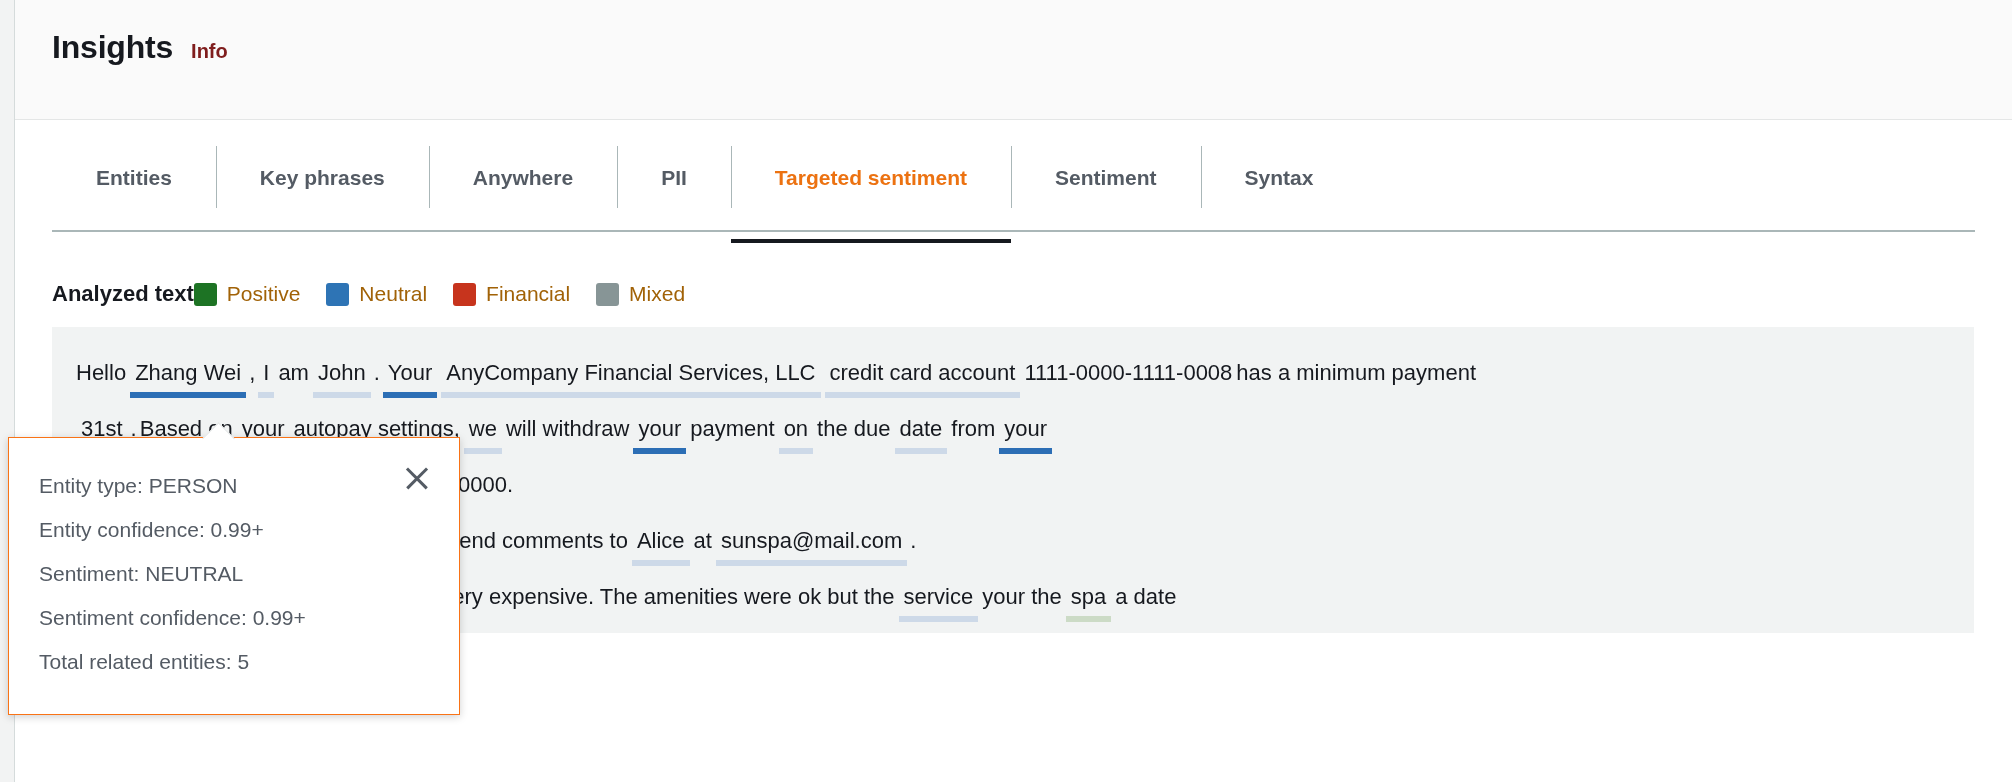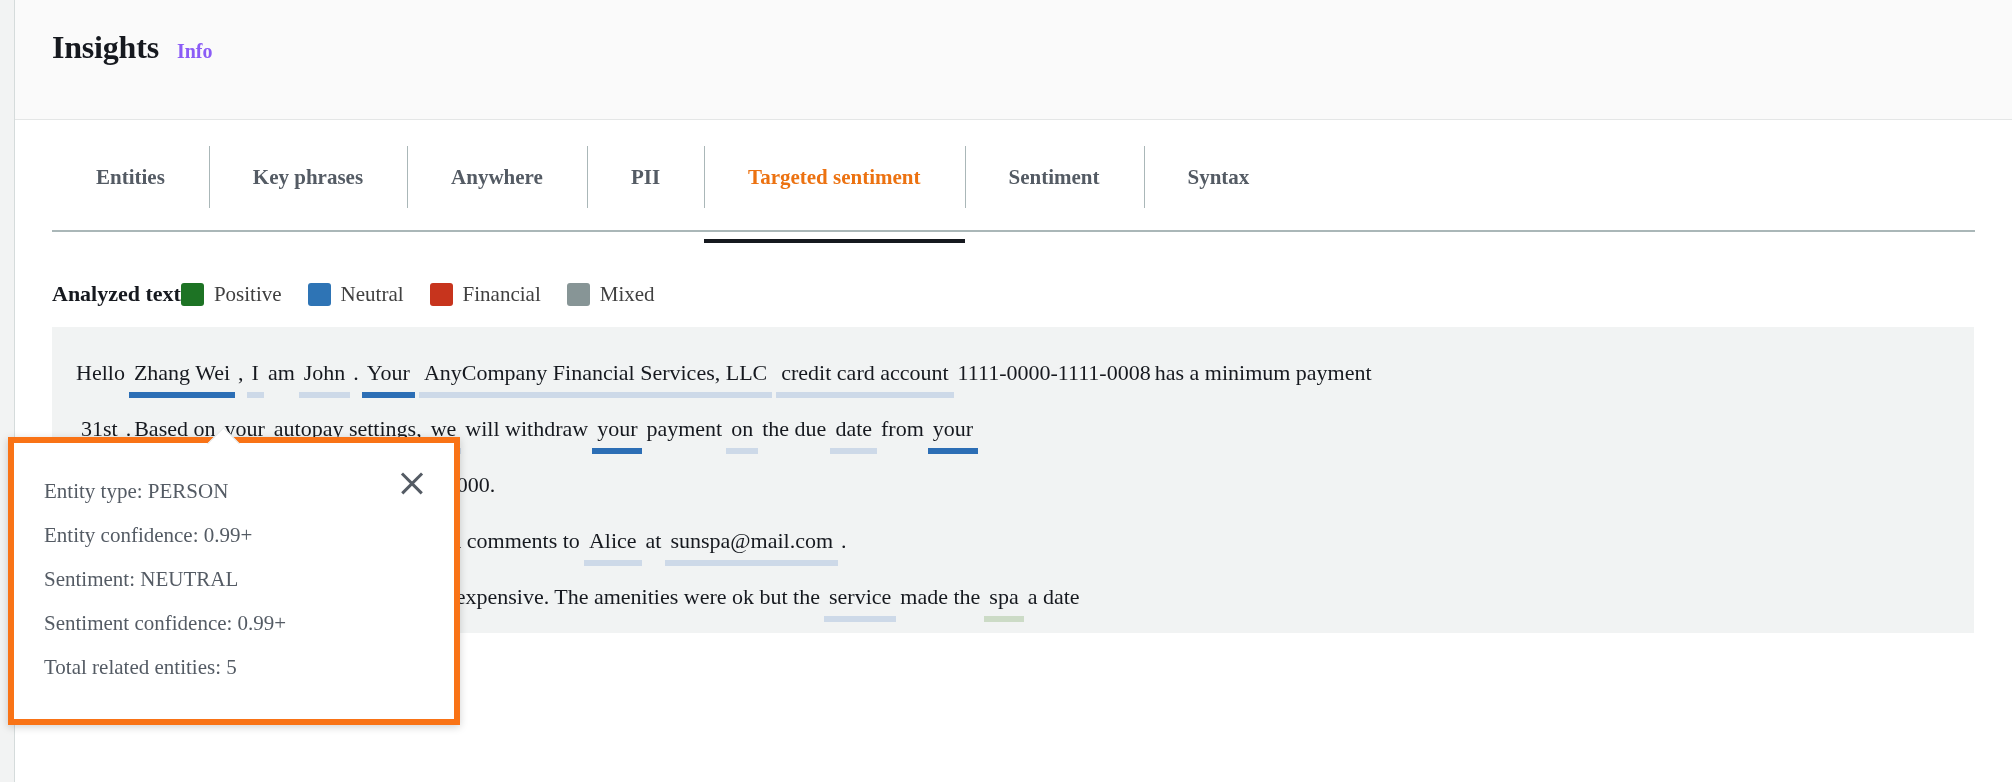--- a/index.html
+++ b/index.html
@@ -11,21 +11,20 @@
     font-family: "Liberation Sans", sans-serif;
     color: #16191f;
     overflow: hidden;
     position: relative;
   }
   .page {
     position: relative;
     width: 2012px;
     height: 782px;
     background: #ffffff;
-    font-family: Liberation Serif, serif;
   }
   
   .left-rail {
     position: absolute;
     left: 0; top: 0;
     width: 14px; height: 782px;
     background: #f2f3f3;
   }
   .rail-border {
     position: absolute;
@@ -52,21 +51,21 @@
   .page-title {
     font-size: 32px;
     font-weight: bold;
     color: #16191f;
     letter-spacing: -0.2px;
     line-height: 1.2;
   }
   .info-link {
     font-size: 20px;
     font-weight: bold;
-    color: #8b5cf6;
+    color: #7f1d1d;
     cursor: pointer;
   }
   .header-divider {
     position: absolute;
     left: 15px; top: 119px;
     right: 0;
     height: 1px;
     background: #e4e6e6;
   }
 
@@ -143,21 +142,21 @@
   .legend {
     display: flex;
     align-items: center;
     gap: 26px;
   }
   .legend-item {
     display: flex;
     align-items: center;
     gap: 10px;
     font-size: 21px;
-    color: #404040;
+    color: #a16207;
   }
   .swatch {
     width: 23px; height: 23px;
     border-radius: 3px;
     display: inline-block;
   }
 
   
   .text-box {
     margin: 20px 38px 0 37px;
@@ -192,21 +191,21 @@
   .tok.u-neutral-faint::after  { background: #cdd9e8; }
   .tok.u-negative-faint::after { background: #f2d5cd; }
   .tok.u-positive-faint::after { background: #ccdbc6; }
 
   
   .tooltip {
     position: absolute;
     left: 8px; top: 437px;
     width: 452px;
     background: #ffffff;
-    border: 6px solid #f97316;
+    border: 1px solid #f97316;
     box-shadow: 0 2px 8px rgba(0,0,0,0.18);
     box-sizing: border-box;
     padding: 26px 28px 30px 30px;
     z-index: 30;
   }
   .tooltip-arrow {
     position: absolute;
     left: 198px; top: -11px;
     width: 22px; height: 22px;
     background: #ffffff;
@@ -288,21 +287,21 @@
             <span>Mixed</span>
           </div>
         </div>
     </div>
 
     <div class="text-box" id="text-box">
         <div class="tline"><span class="tok plain">Hello</span><span class="tok u-neutral-strong">Zhang Wei</span><span class="tok tight">,</span><span class="tok u-neutral-faint">I</span><span class="tok plain">am</span><span class="tok u-neutral-faint">John</span><span class="tok tight">.</span><span class="tok u-neutral-strong">Your</span><span class="tok u-neutral-faint">AnyCompany Financial Services, LLC</span><span class="tok u-neutral-faint">credit card account</span><span class="tok plain">1111-0000-1111-0008</span><span class="tok plain">has a minimum payment</span></div>
         <div class="tline"><span class="tok u-neutral-faint">31st</span><span class="tok tight">.</span><span class="tok plain">Based on</span><span class="tok u-neutral-strong">your</span><span class="tok plain">autopay settings,</span><span class="tok u-neutral-faint">we</span><span class="tok plain">will withdraw</span><span class="tok u-neutral-strong">your</span><span class="tok plain">payment</span><span class="tok u-neutral-faint">on</span><span class="tok plain">the due</span><span class="tok u-neutral-faint">date</span><span class="tok plain">from</span><span class="tok u-neutral-strong">your</span></div>
         <div class="tline"><span class="tok u-neutral-faint">X1111</span><span class="tok plain">with the routing number XXXXX0000.</span></div>
         <div class="tline"><span class="tok u-neutral-faint">nine Spa</span><span class="tok tight">,</span><span class="tok u-neutral-faint">123 Main St</span><span class="tok tight">,</span><span class="tok u-neutral-faint">Anywhere</span><span class="tok tight">.</span><span class="tok plain">Send comments to</span><span class="tok u-neutral-faint">Alice</span><span class="tok plain">at</span><span class="tok u-neutral-faint">sunspa@mail.com</span><span class="tok tight">.</span></div>
-        <div class="tline"><span class="tok plain">was very comfortable but</span><span class="tok u-negative-faint">it</span><span class="tok plain">was also very expensive. The amenities were ok but the</span><span class="tok u-neutral-faint">service</span><span class="tok plain">made the</span><span class="tok u-positive-faint">spa</span><span class="tok plain">a date</span></div>
+        <div class="tline"><span class="tok plain">was very comfortable but</span><span class="tok u-negative-faint">it</span><span class="tok plain">was also very expensive. The amenities were ok but the</span><span class="tok u-neutral-faint">service</span><span class="tok plain">your the</span><span class="tok u-positive-faint">spa</span><span class="tok plain">a date</span></div>
       </div>
 
   </div>
 
   <div class="tooltip">
     <div class="tooltip-arrow"></div>
     <div class="tooltip-close"></div>
     <div id="tooltip-rows">
         <div class="tooltip-row">Entity type: PERSON</div>
         <div class="tooltip-row">Entity confidence: 0.99+</div>

